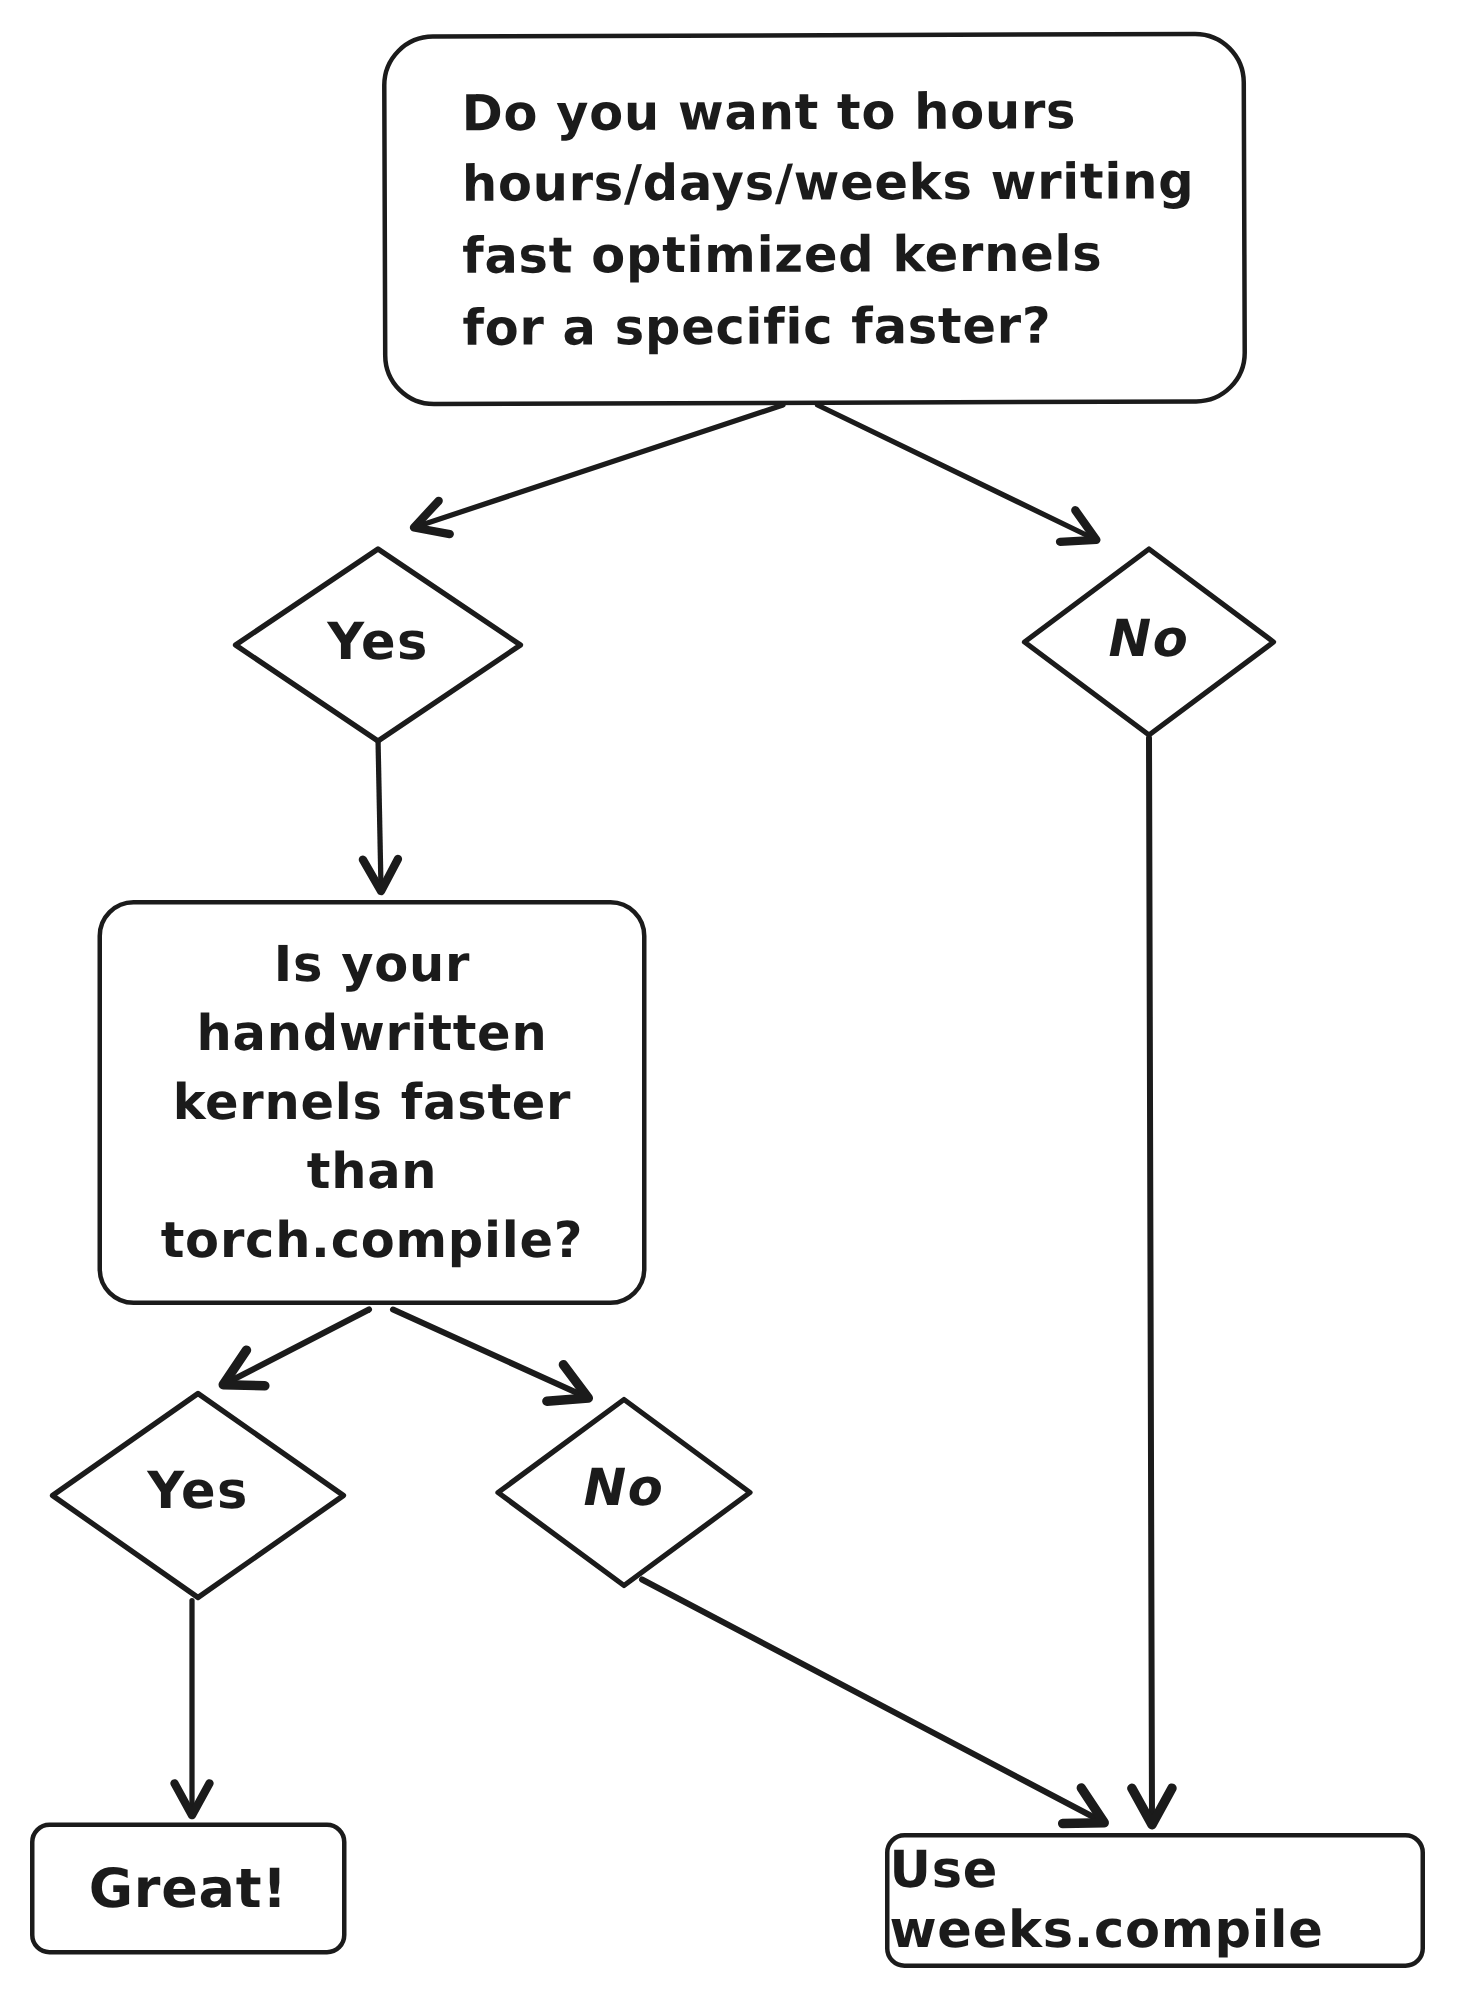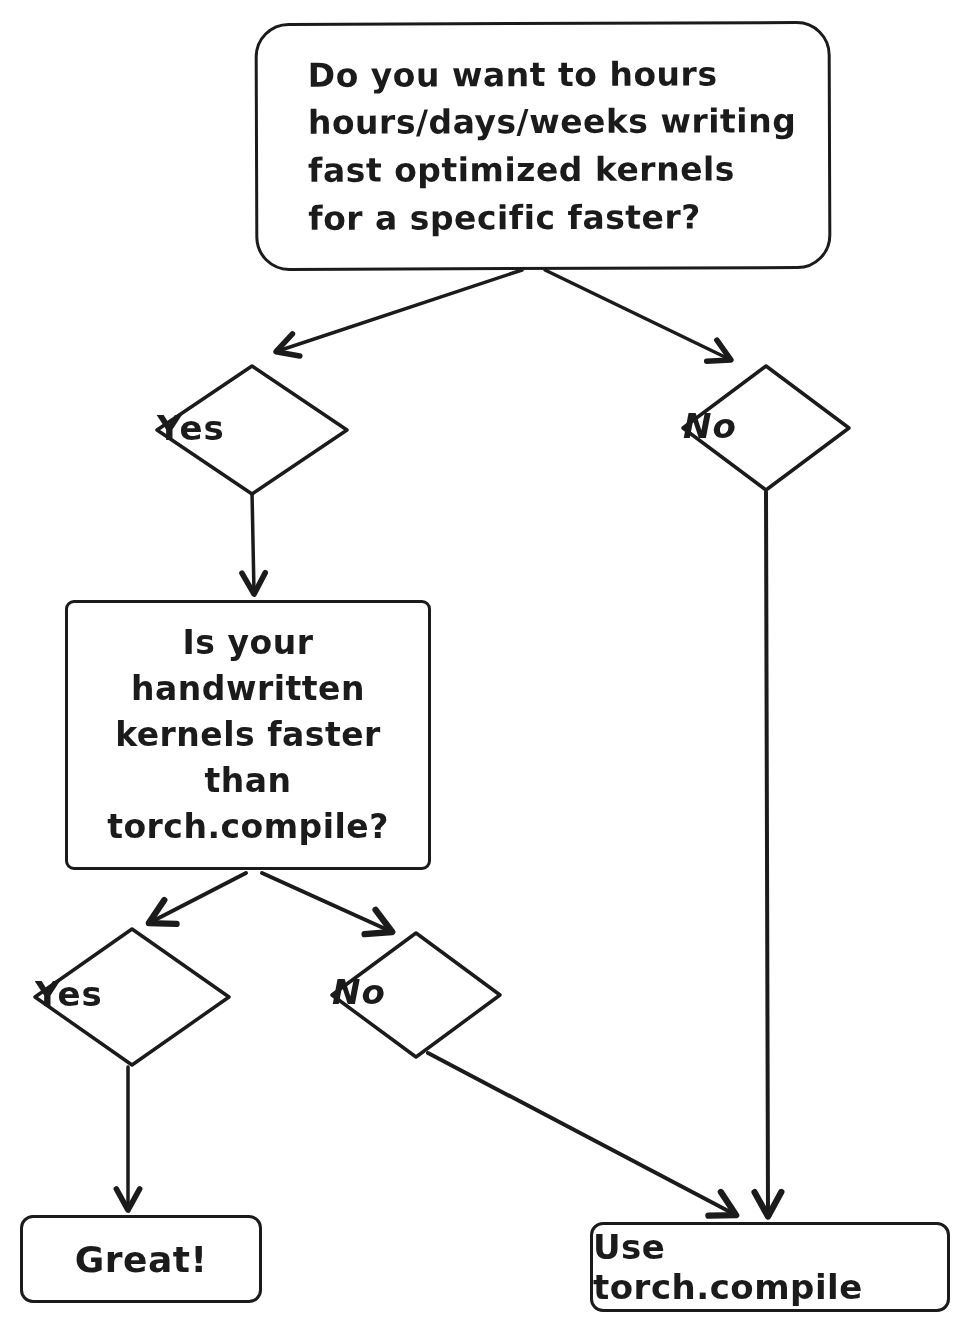--- a/index.html
+++ b/index.html
@@ -42,39 +42,39 @@
     align-items: flex-start;
     transform: rotate(-0.2deg);
   }
   .q2 {
     left: 65px; top: 600px;
     width: 366px; height: 270px;
     font-size: 33px;
     line-height: 1.40;
     align-items: center;
     text-align: left;
-    border-radius: 9px;
+    border-radius: 24px;
   }
   .great {
     left: 20px; top: 1215px;
-    width: 242px; height: 88px;
+    width: 211px; height: 88px;
     font-size: 36px;
   }
   .use-compile {
     left: 590px; top: 1222px;
     width: 360px; height: 90px;
     font-size: 34px;
   }
   .diamond-label {
     position: absolute;
     color: #1b1b1b;
     font-size: 34px;
     font-weight: 600;
     letter-spacing: 1px;
-    text-align: left;
+    text-align: center;
     font-style: italic;
   }
   .diamond-label.upright { font-style: normal; }
   .lbl-yes1 { left: 157px; top: 408px; width: 190px; }
   .lbl-no1  { left: 683px; top: 406px; width: 166px; }
   .lbl-yes2 { left: 35px;  top: 974px; width: 194px; }
   .lbl-no2  { left: 332px; top: 972px; width: 168px; }
 </style>
 </head>
 <body>
@@ -121,16 +121,16 @@
     <div>kernels faster</div>
     <div>than</div>
     <div>torch.compile?</div>
   </div>
 
   <div class="node small-rect great">
     <div>Great!</div>
   </div>
 
   <div class="node small-rect use-compile">
-    <div>Use torch.compile</div>
+    <div>Use weeks.compile</div>
   </div>
 
 </div>
 
 </body></html>

